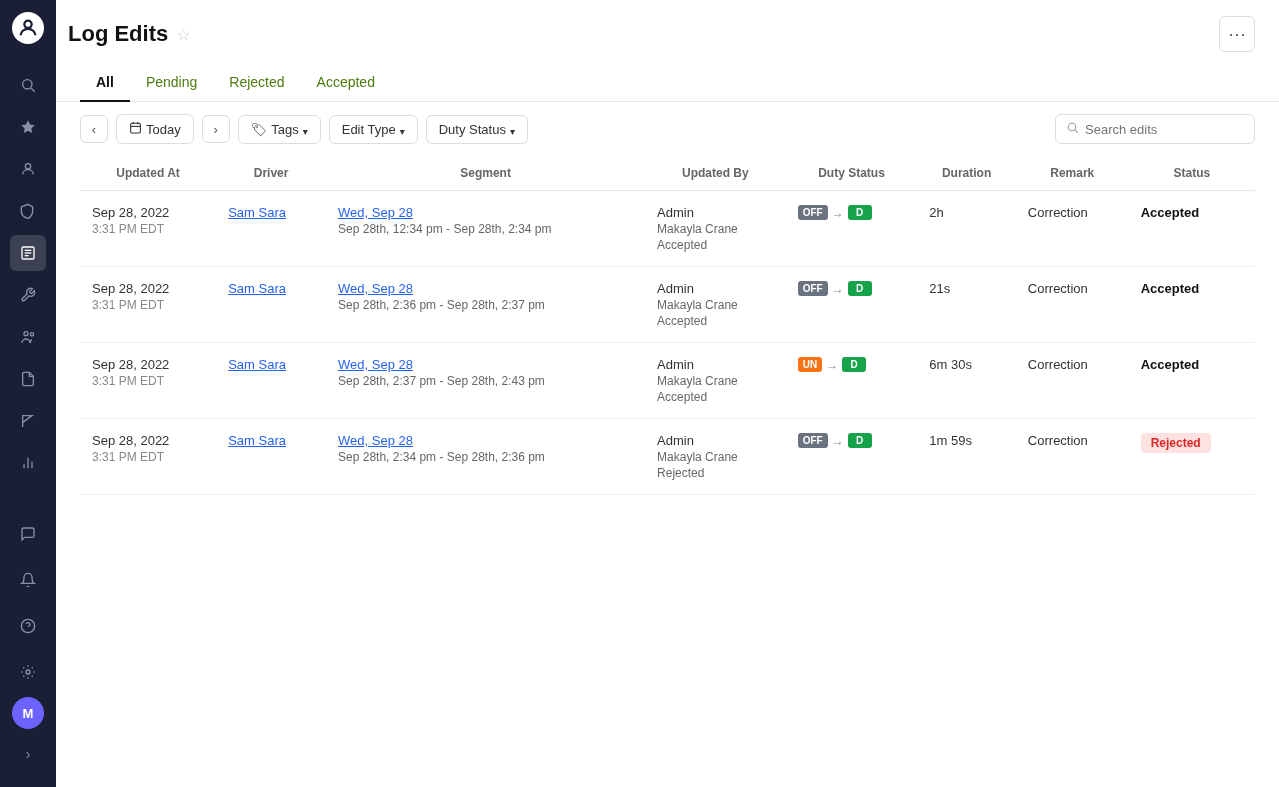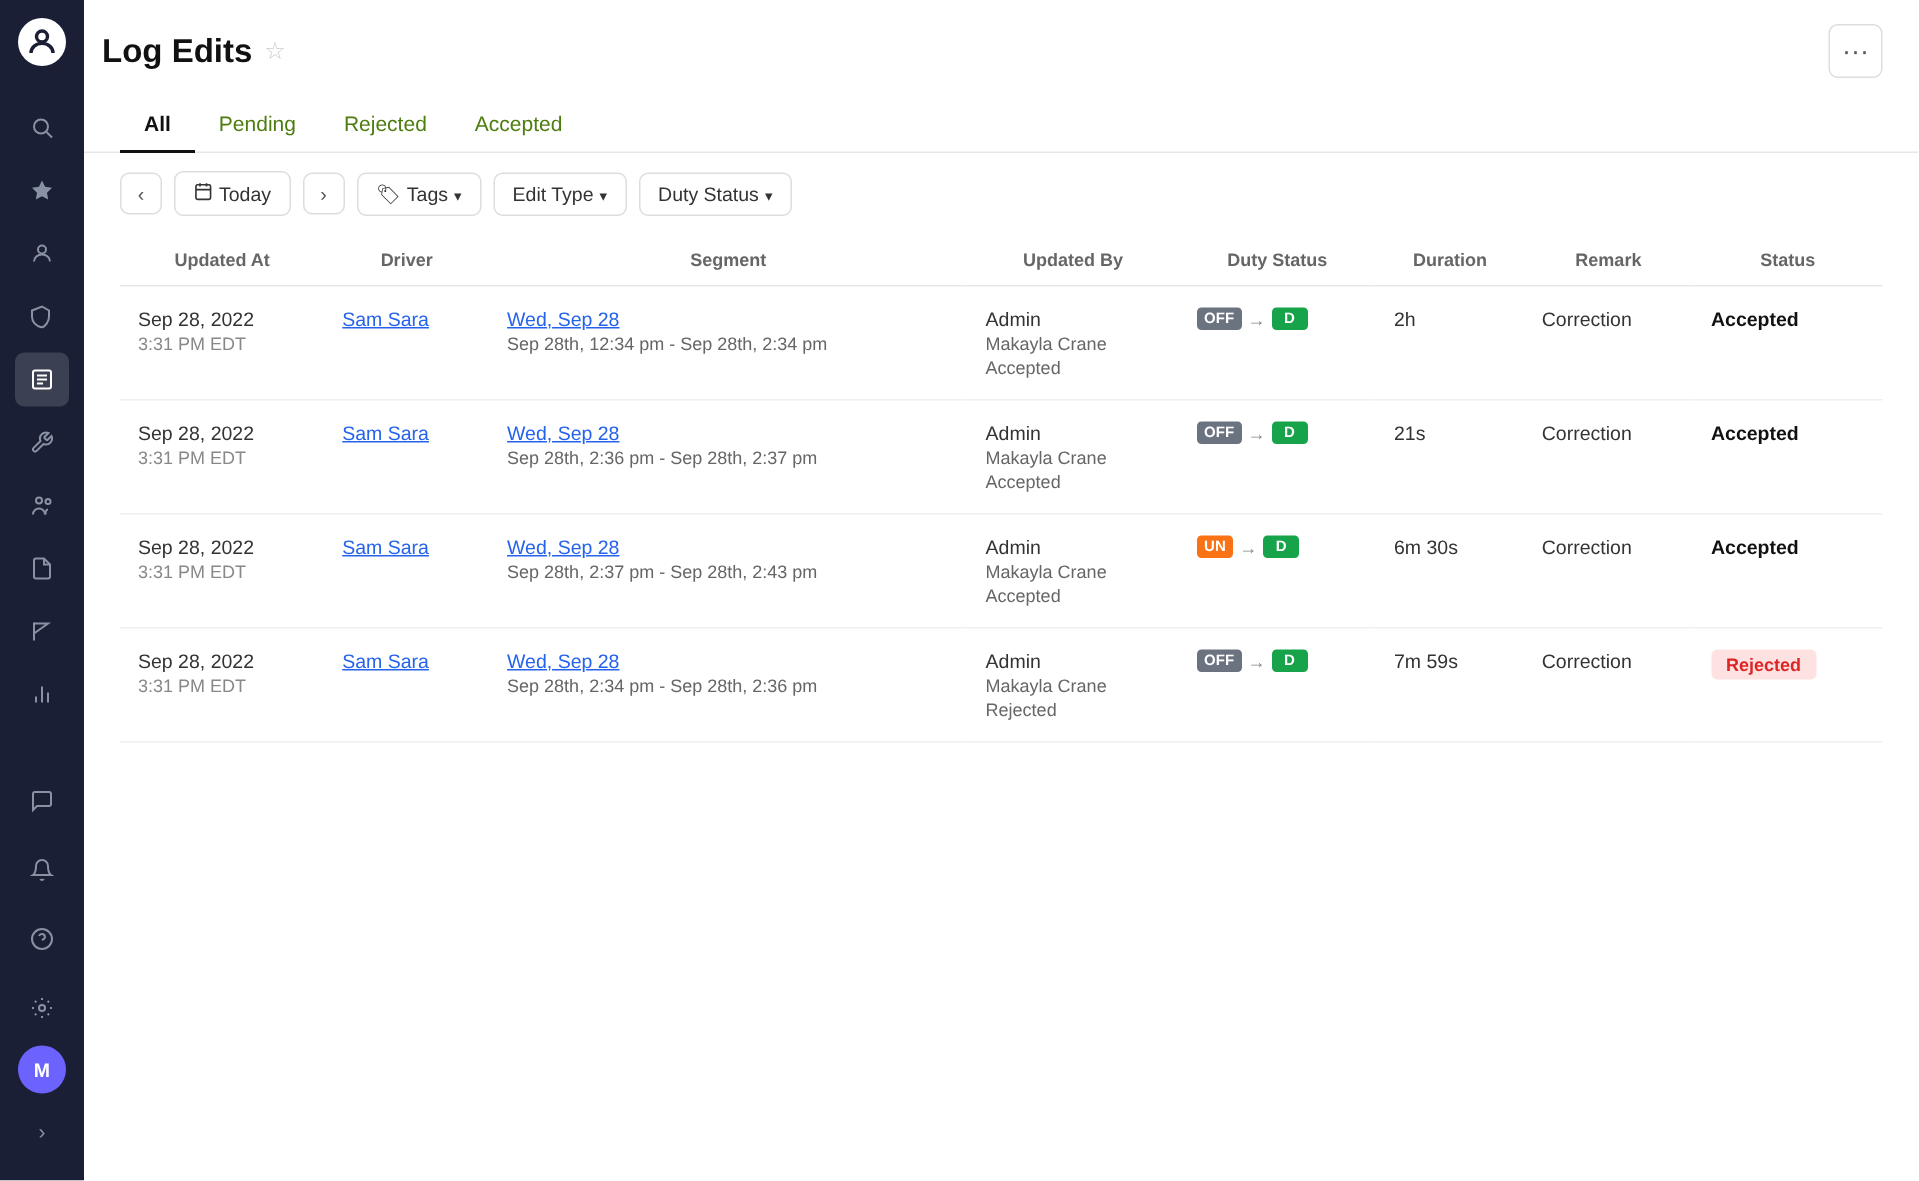--- a/index.html
+++ b/index.html
@@ -374,20 +374,29 @@
     <button class="toolbar-btn">
       <span>Edit Type</span>
       <span style="font-size:10px;">▾</span>
     </button>
 
     <button class="toolbar-btn">
       <span>Duty Status</span>
       <span style="font-size:10px;">▾</span>
     </button>
 
+    <div class="search-box">
+      <span class="search-icon-sm">
+        <svg width="13" height="13" viewBox="0 0 24 24" fill="none" stroke="#999" stroke-width="2">
+            <circle cx="11" cy="11" r="7"></circle>
+            <line x1="16.5" y1="16.5" x2="22" y2="22"></line>
+          </svg>
+      </span>
+      <input type="text" placeholder="Search edits" style="">
+    </div>
   </div>
 
   <div class="table-container">
     <table>
       <thead>
         <tr>
           <th>Updated At</th>
           <th>Driver</th>
           <th>Segment</th>
           <th>Updated By</th>
@@ -500,20 +509,20 @@
         <div class="updated-by-sub">Makayla Crane</div>
         <div class="updated-by-sub">Rejected</div>
       </td>
       <td>
         <div class="duty-status-flow">
           <span class="ds-badge ds-off">OFF</span>
           <span class="arrow-right">→</span>
           <span class="ds-badge ds-drive">D</span>
         </div>
       </td>
-      <td>7m 59s</td>
+      <td>1m 59s</td>
       <td>Correction</td>
       <td><span class="status-rejected">Rejected</span></td>
     </tr>
         </tbody>
     </table>
   </div>
 </div>
 
 </body></html>

